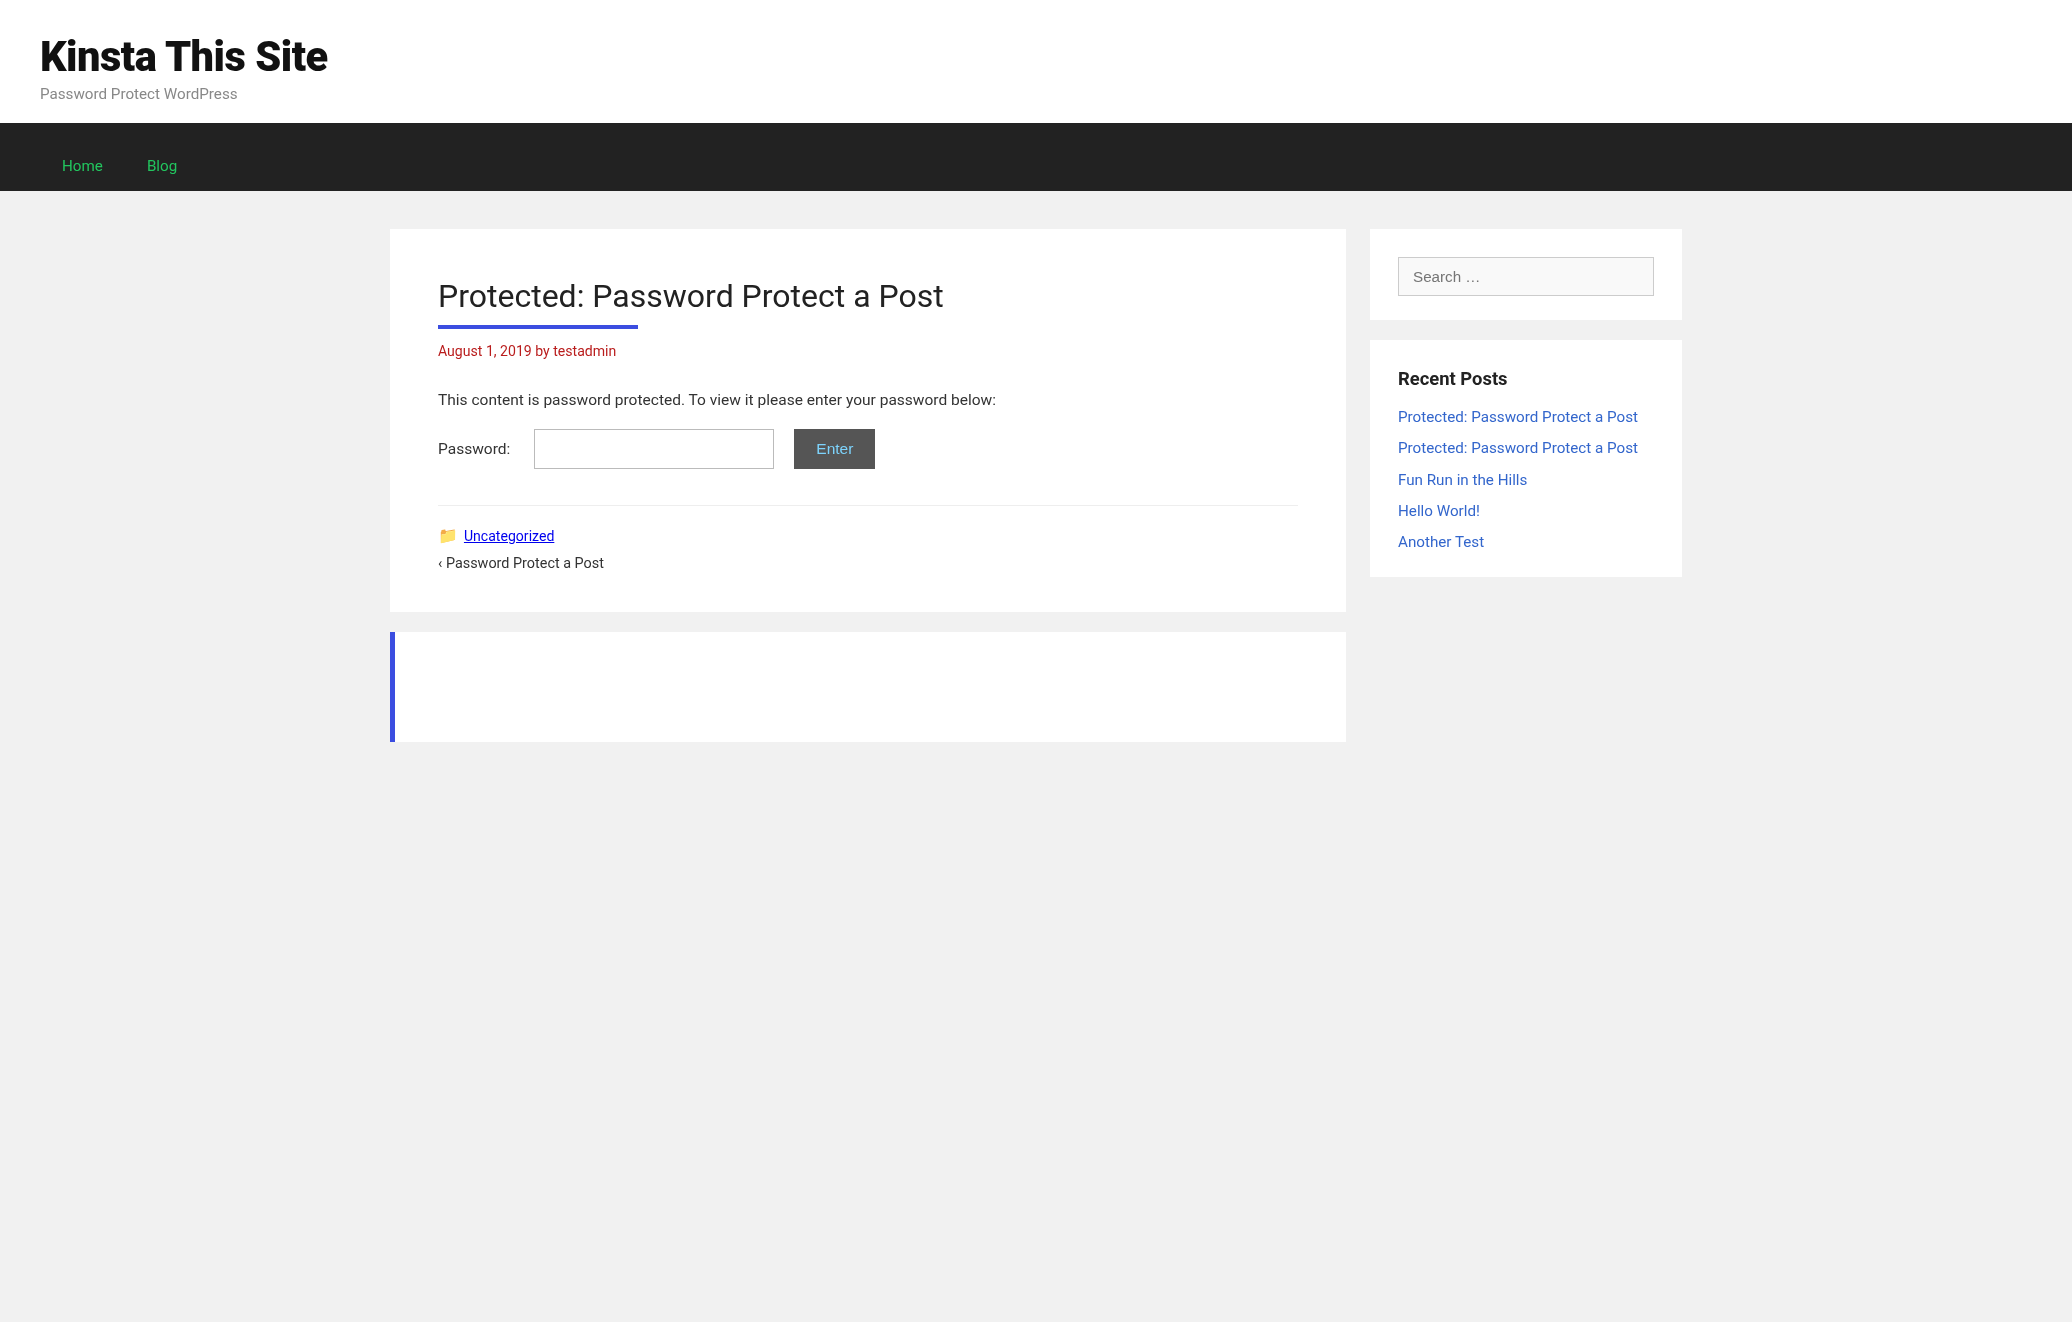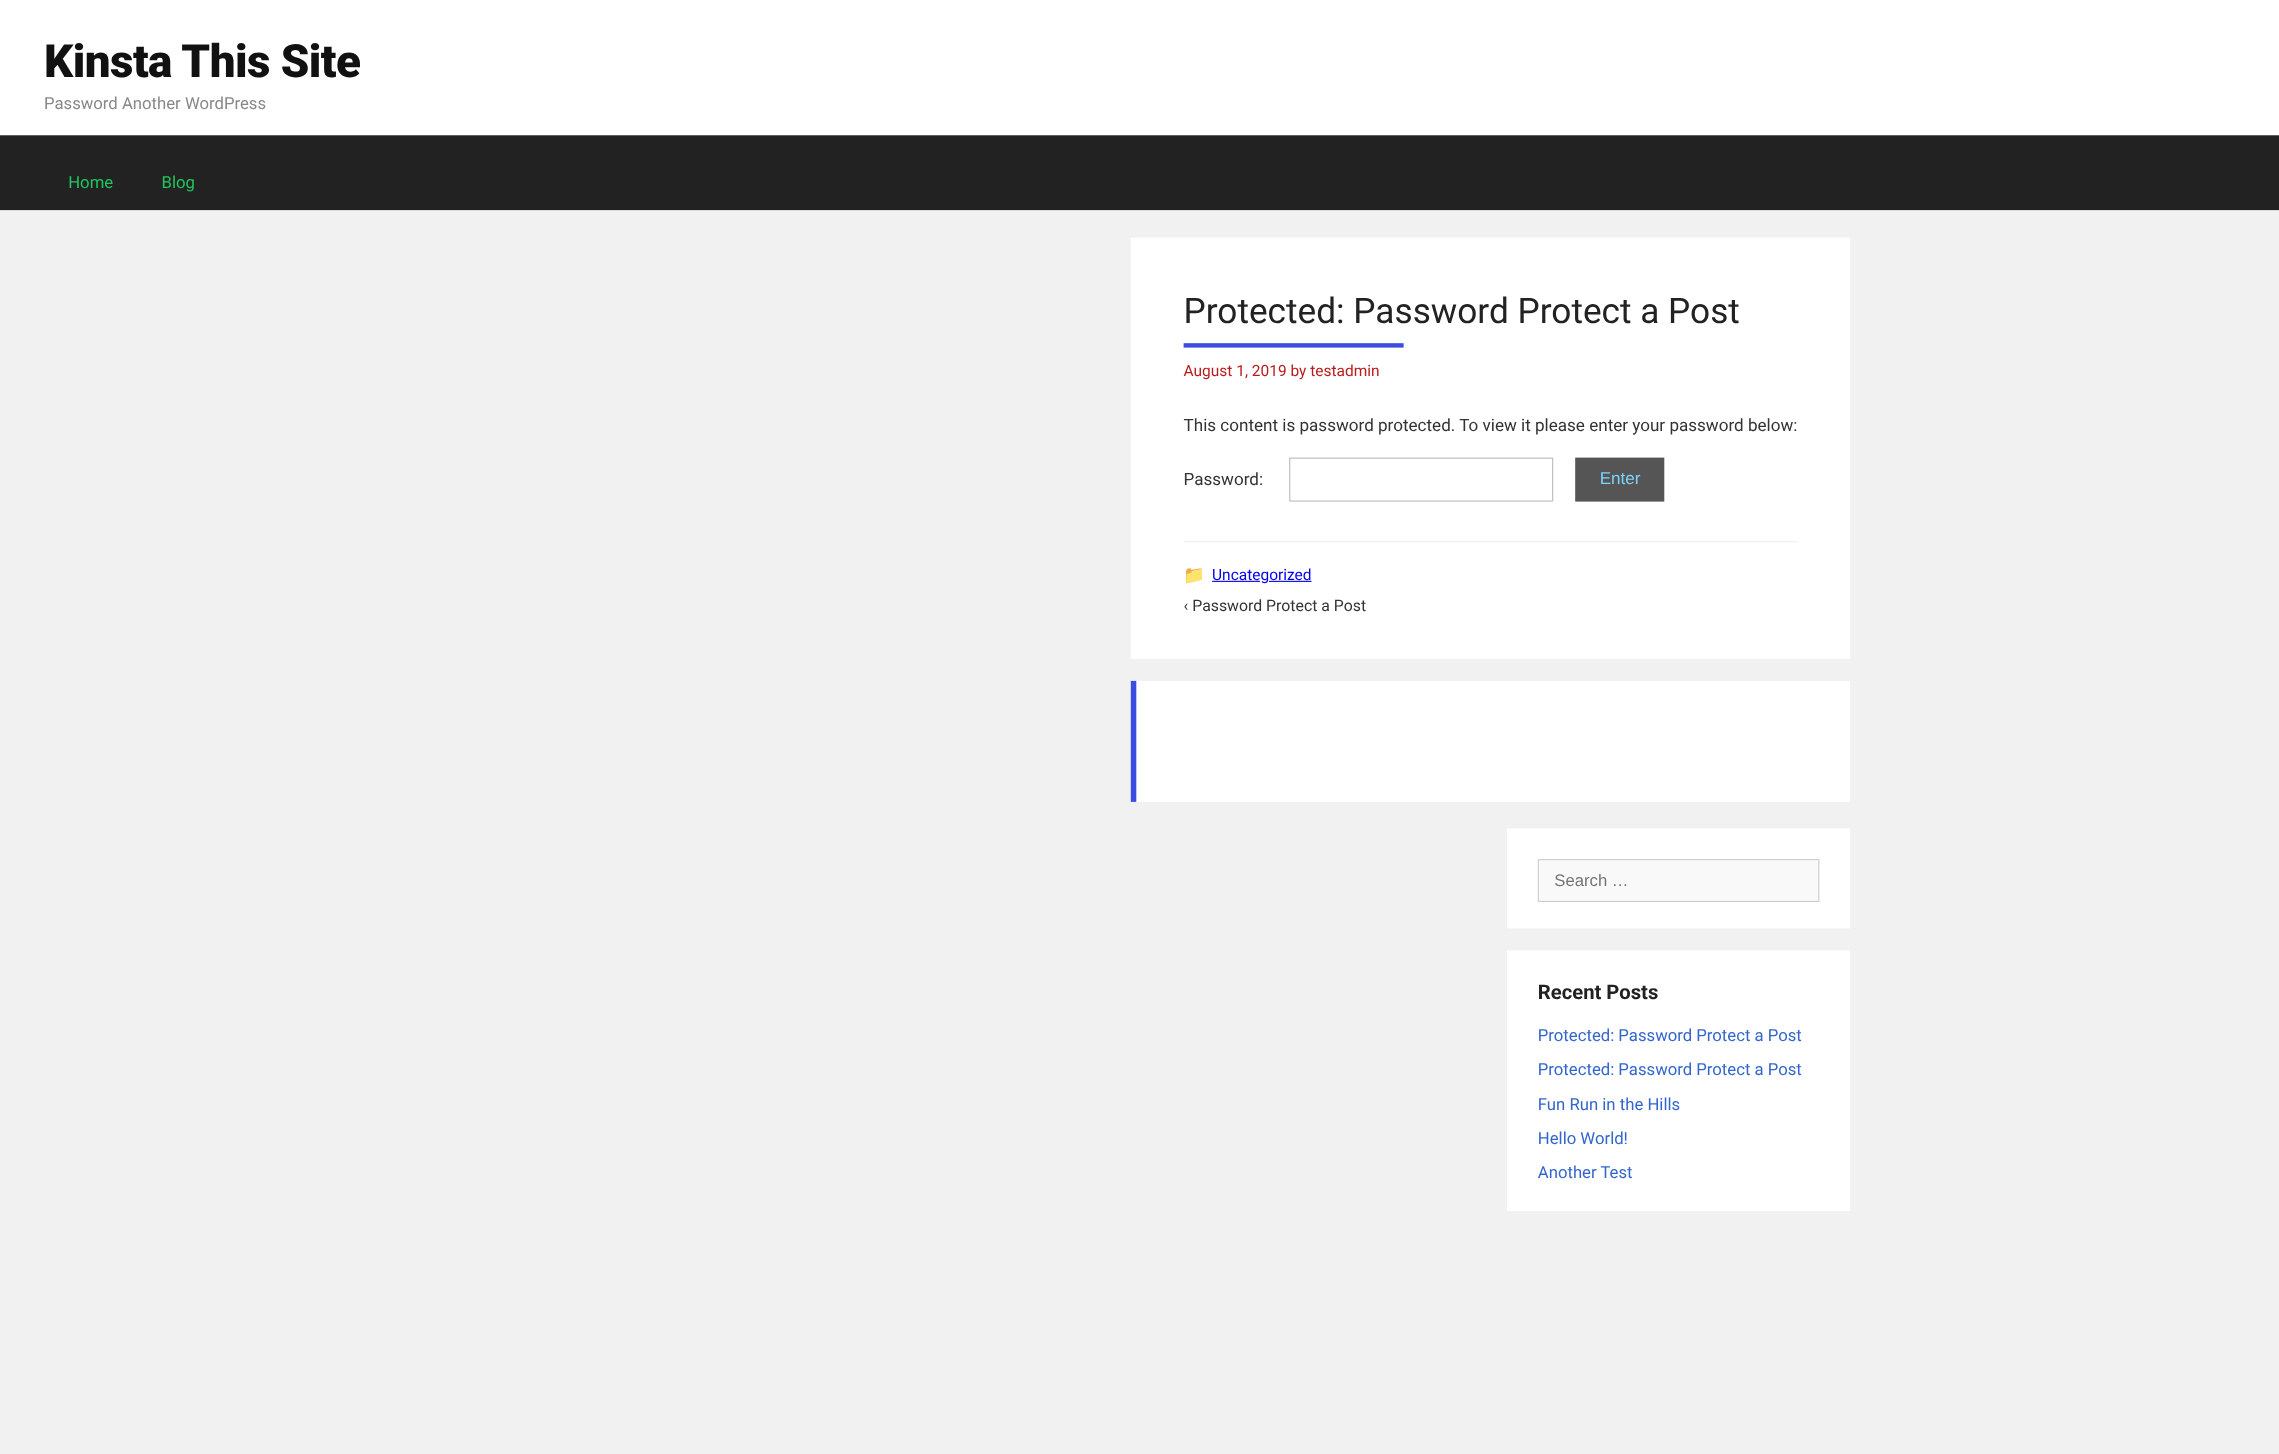--- a/index.html
+++ b/index.html
@@ -41,26 +41,25 @@
       color: #22c55e;
       text-decoration: none;
       padding: 16px 22px;
       font-size: 0.95rem;
       margin-top: 18px;
     }
 
     
     #page-wrapper {
       max-width: 1340px;
-      margin: 1px auto;
+      margin: 14px auto;
       padding: 24px 24px;
       display: flex;
       gap: 24px;
-      align-items: flex-end;
-      flex-direction: column;
+      align-items: flex-start;
     }
 
     
     #main-content {
       flex: 1 1 0;
       min-width: 0;
       display: flex;
       flex-direction: column;
       gap: 20px;
     }
@@ -194,21 +193,21 @@
       text-decoration: none;
       font-size: 0.95rem;
       line-height: 1.4;
     }
   </style>
 </head>
 <body>
 
 <header id="site-header">
   <h1 id="site-title">Kinsta This Site</h1>
-  <p id="site-tagline">Password Another WordPress</p>
+  <p id="site-tagline">Password Protect WordPress</p>
 </header>
 
 <nav id="main-nav">
   <ul>
     <li>
       <a href="#">Home</a>
     </li>
     <li>
       <a href="#">Blog</a>
     </li>

